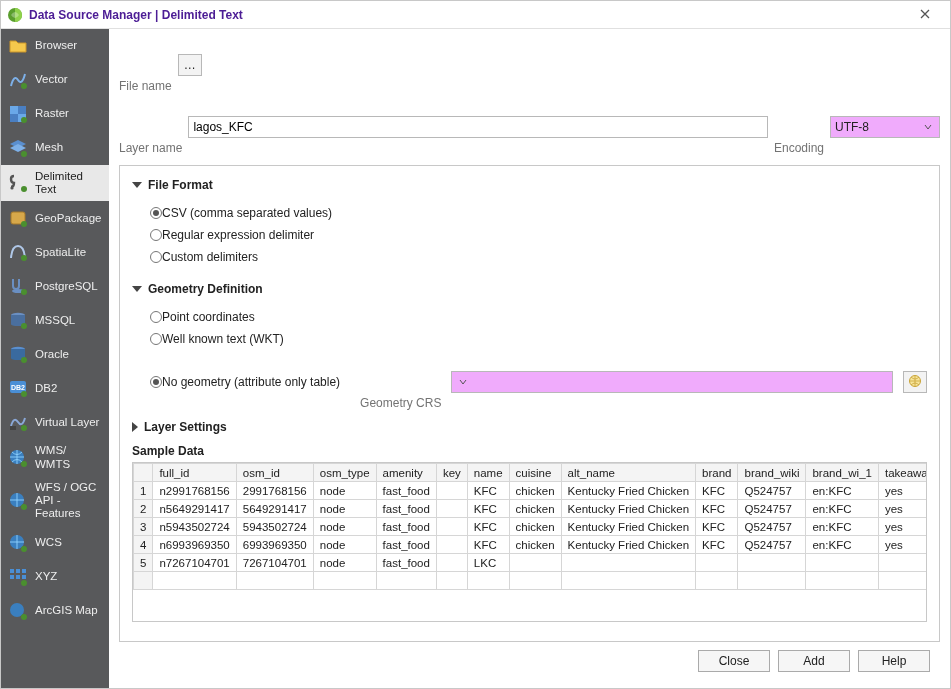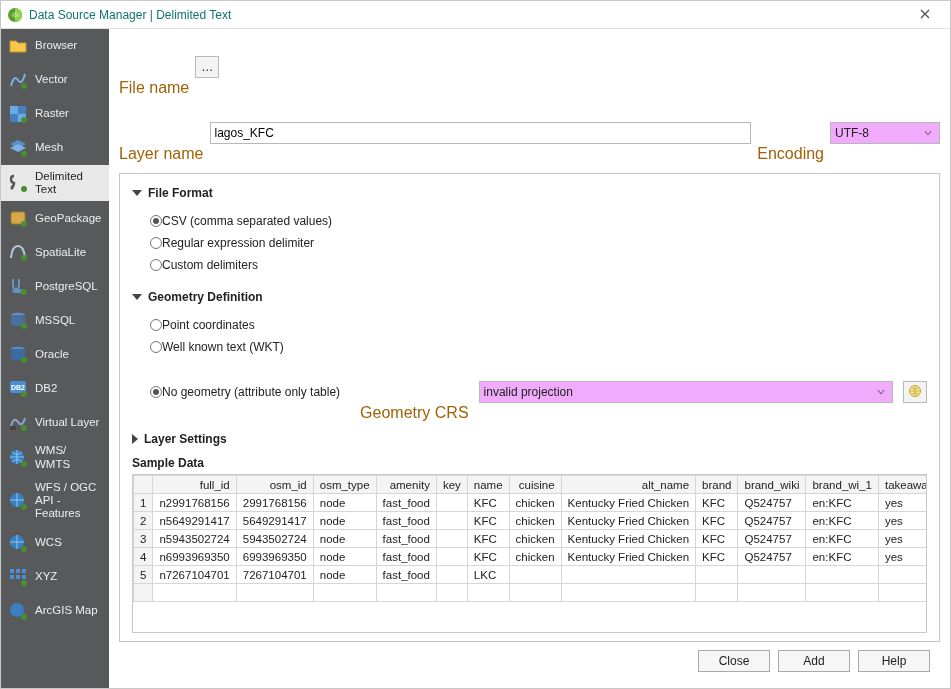--- a/index.html
+++ b/index.html
@@ -1,30 +1,30 @@
 <!DOCTYPE html>
 <html><head>
 <meta charset="utf-8">
 <style>
   * { box-sizing: border-box; font-family: "Segoe UI", Tahoma, sans-serif; }
   body { margin: 0; background: #fff; font-size: 12px; color: #222; width: 951px; height: 689px; overflow: hidden; }
   .window { display: flex; flex-direction: column; width: 951px; height: 689px; border: 1px solid #c8c8c8; }
   .titlebar { display: flex; align-items: center; height: 28px; background: #fff; border-bottom: 1px solid #e0e0e0; padding: 0 6px; }
   .titlebar .appicon { width: 16px; height: 16px; margin-right: 6px; }
-  .titlebar .title { flex: 1; font-size: 12px; color: #0f766e; }
+  .titlebar .title { flex: 1; font-size: 12px; color: #4c1d95; font-weight: bold; }
   .titlebar .wbtn { width: 38px; height: 28px; display: flex; align-items: center; justify-content: center; color: #555; }
   .body { display: flex; flex: 1; min-height: 0; }
   .sidebar { width: 108px; background: #58595b; color: #eee; display: flex; flex-direction: column; font-size: 11.5px; overflow: hidden; }
   .side-item { display: flex; align-items: center; gap: 6px; padding: 5px 6px; min-height: 34px; cursor: default; }
   .side-item.active { background: #e8e8e8; color: #222; }
   .side-item .sicon { width: 22px; height: 22px; display: flex; align-items: center; justify-content: center; flex-shrink: 0; }
   .side-item .slabel { line-height: 1.15; }
   .main { flex: 1; display: flex; flex-direction: column; min-width: 0; padding: 8px 10px 8px 10px; }
   .row { display: flex; align-items: center; gap: 6px; margin-bottom: 6px; }
-  .label { font-size: 16px; color: #a16207; margin-top: 42px; }
+  .label { font-size: 12px; color: #737373; margin-top: 42px; }
   .text-input { flex: 1; height: 22px; border: 1px solid #b8b8b8; padding: 0 20px 0 4px; font-size: 12px; background: #fff; position: relative; }
   .row .clearwrap { position: relative; flex: 1; display: flex; }
   .clear-x { position: absolute; right: 4px; top: 3px; width: 16px; height: 16px; display:flex; align-items:center; justify-content:center; color:#666; }
   .browse-btn { width: 24px; height: 22px; border: 1px solid #b8b8b8; background: #f3f3f3; display:flex; align-items:center; justify-content:center; }
   .combo { height: 22px; border: 1px solid #b8b8b8; background: #f0abfc; display:flex; align-items:center; padding: 0 4px; gap: 4px; }
   .combo .cval { flex:1; }
   .combo .carrow { width:14px; text-align:center; color:#555; }
   .panel { border: 1px solid #c8c8c8; margin-top: 4px; flex:1; display:flex; flex-direction:column; padding: 8px 12px 8px 12px; overflow: hidden; }
   .section-head { display:flex; align-items:center; gap:6px; font-weight:bold; margin: 4px 0; }
   .section-body { padding: 2px 0 6px 18px; }
@@ -32,21 +32,21 @@
   .radio { width:12px; height:12px; border:1px solid #777; border-radius:50%; display:inline-flex; align-items:center; justify-content:center; background:#fff; }
   .radio.checked::after { content:""; width:6px; height:6px; background:#555; border-radius:50%; }
   .geo-row { display:flex; align-items:center; gap:10px; margin-top:6px; }
   .crs-combo { flex:1; }
   .small-btn { width:24px; height:22px; border:1px solid #b8b8b8; background:#f3f3f3; display:flex; align-items:center; justify-content:center; }
   .sample-title { font-weight:bold; margin-top: 6px; }
   .table-wrap { border:1px solid #c8c8c8; margin-top:4px; height: 160px; display:flex; flex-direction:column; }
   .table-scroll { overflow-x: scroll; overflow-y: hidden; flex:1; }
   table.sample { border-collapse: collapse; font-size: 11.5px; }
   table.sample th, table.sample td { border: 1px solid #d6d6d6; padding: 2px 6px; white-space: nowrap; height: 18px; }
-  table.sample th { background: #f4f4f4; font-weight: normal; text-align: right; }
+  table.sample th { background: #f4f4f4; font-weight: normal; text-align: left; }
   table.sample td.rownum { background: #f4f4f4; text-align: right; width: 20px;}
   table.sample tr.blank td { height: 18px; }
   .footer { display:flex; justify-content:flex-end; gap:8px; padding: 8px 10px; }
   .btn { min-width: 72px; height: 22px; border:1px solid #aaa; background:#f6f6f6; display:flex; align-items:center; justify-content:center; font-size:12px; }
   .tri { display:inline-block; width:0; height:0; }
   .tri.down { border-left:5px solid transparent; border-right:5px solid transparent; border-top:6px solid #444; }
   .tri.right { border-top:5px solid transparent; border-bottom:5px solid transparent; border-left:6px solid #444; }
 </style>
 </head>
 <body>
@@ -299,21 +299,20 @@
             <span class="radio"></span>
             <span>Well known text (WKT)</span>
           </div>
           <div class="geo-row">
             <div class="radio-row" style="margin:0;">
               <span class="radio checked"></span>
               <span>No geometry (attribute only table)</span>
             </div>
             <span class="label" style="margin-left:10px;">Geometry CRS</span>
             <div class="combo crs-combo">
-              <span class="cval">invalid projection</span>
               <span class="carrow"><svg width="8" height="8">
                     <path d="M1 2 L4 6 L7 2" fill="none" stroke="#555"></path>
                   </svg></span>
             </div>
             <div class="small-btn">
               <span>
                 <svg width="14" height="14">
                     <circle cx="7" cy="7" r="5.5" fill="#f7e59a" stroke="#caa53a"></circle>
                     <path d="M7 1.5 V12.5 M1.5 7 H12.5 M3 3 Q7 7 11 3 M3 11 Q7 7 11 11" stroke="#caa53a" fill="none" stroke-width="0.8"></path>
                   </svg>

